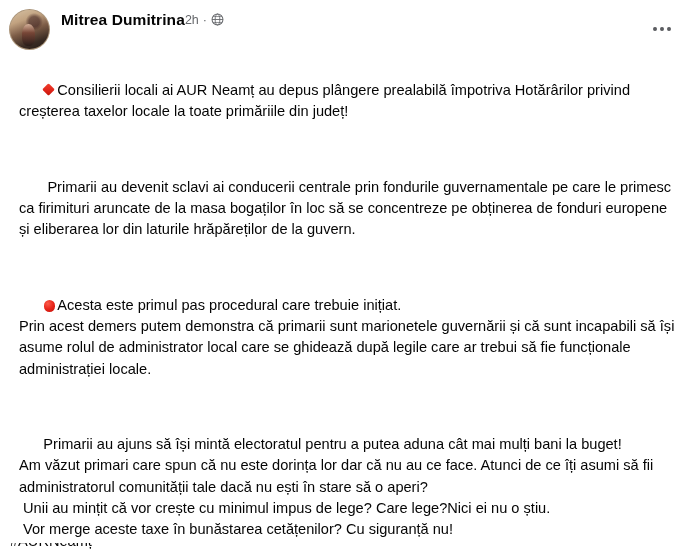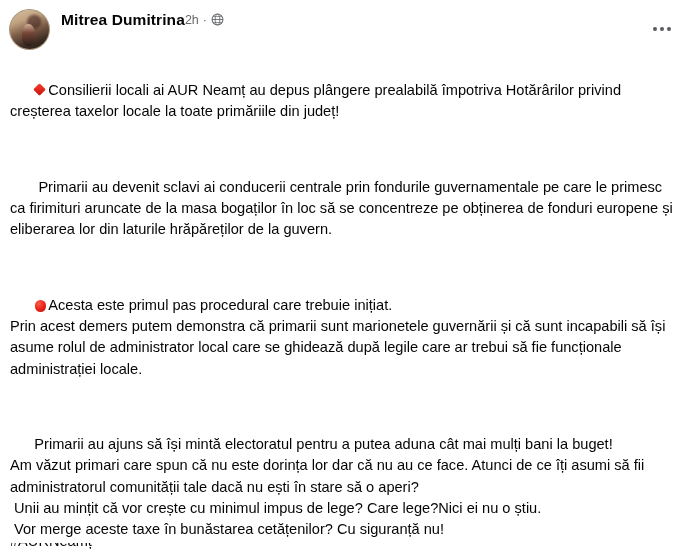--- a/index.html
+++ b/index.html
@@ -127,21 +127,21 @@
   
   .post-body {
     padding: 7px 14px 0 10px;
     font-size: 14.6px;
     line-height: 21.2px;
     color: #050505;
     box-sizing: border-box;
   }
 
   .para {
-    margin: 0 0 12px 0;
+    margin: 0 0 12px 9px;
     white-space: pre-wrap;
     word-break: normal;
   }
   .para:last-child { margin-bottom: 0; }
 
   .emoji {
     display: inline-block;
     vertical-align: -2px;
     margin-right: 1px;
   }

